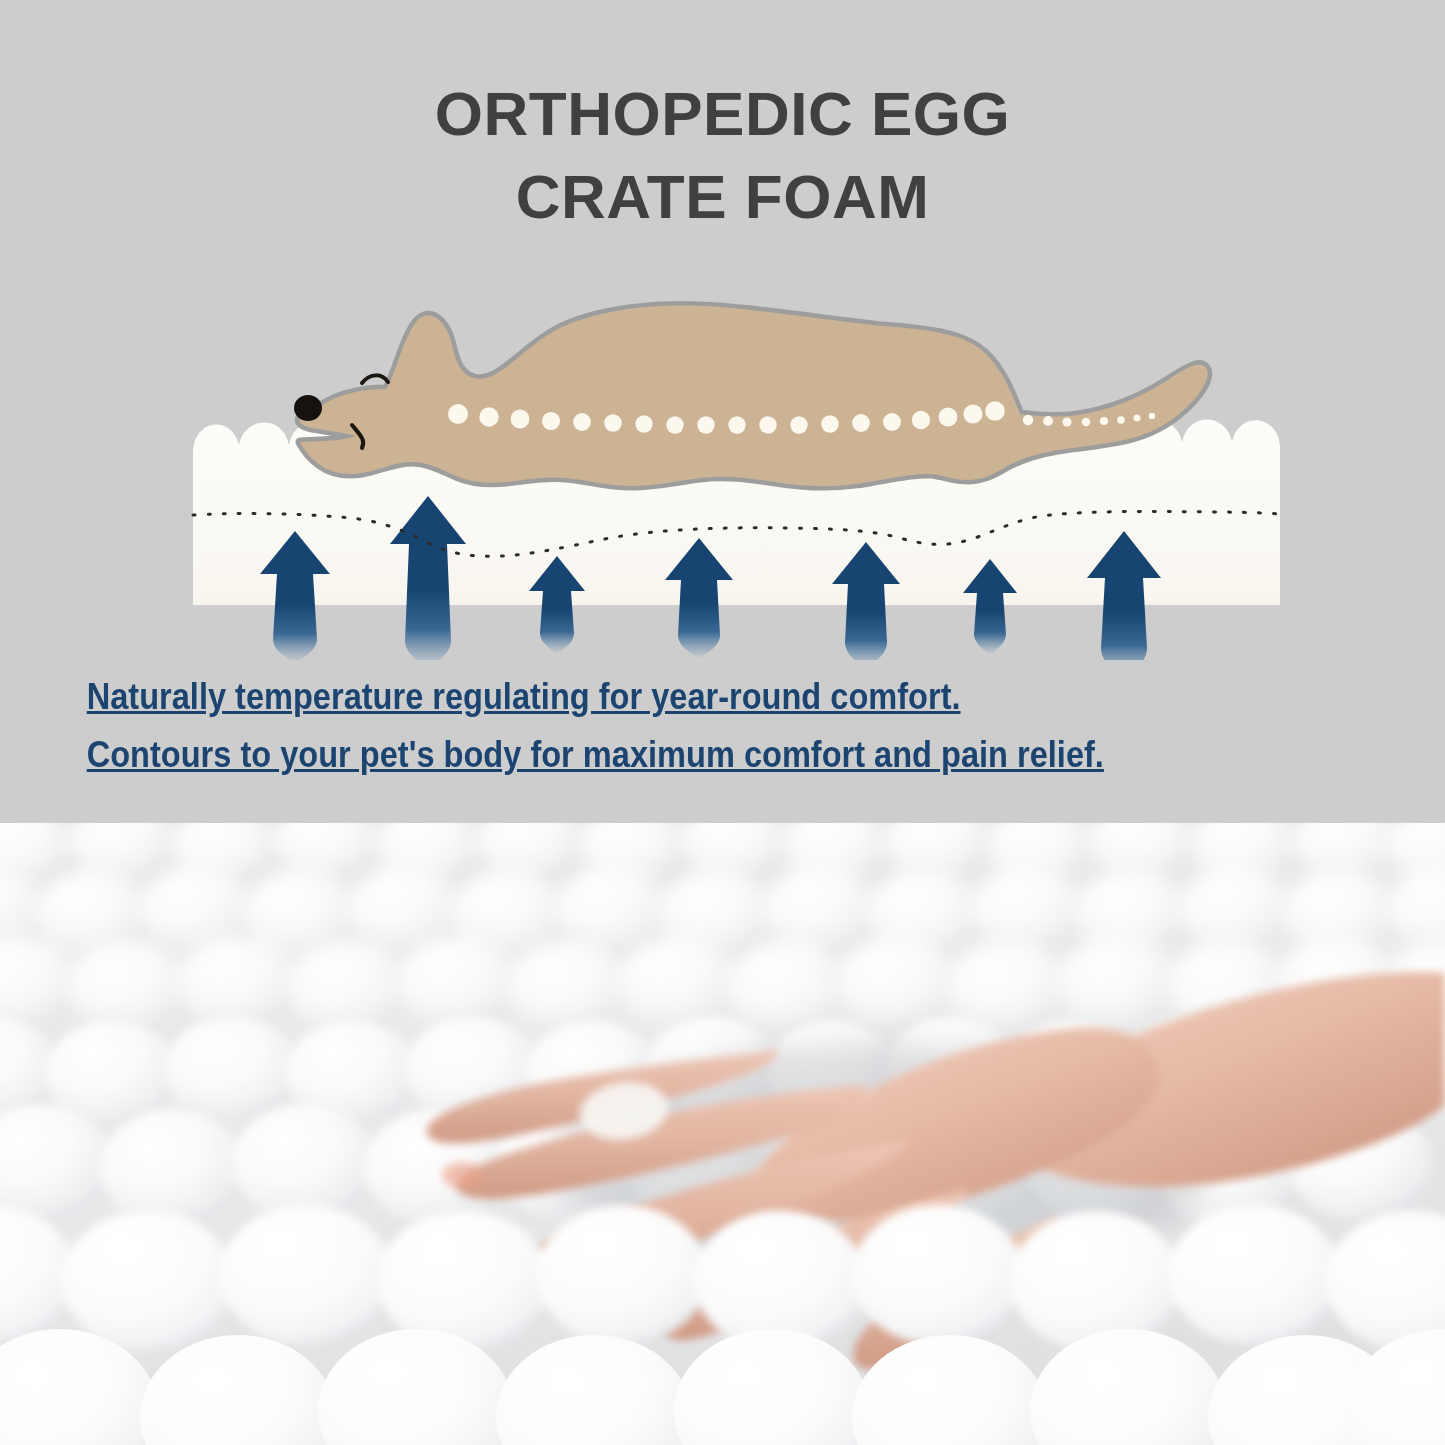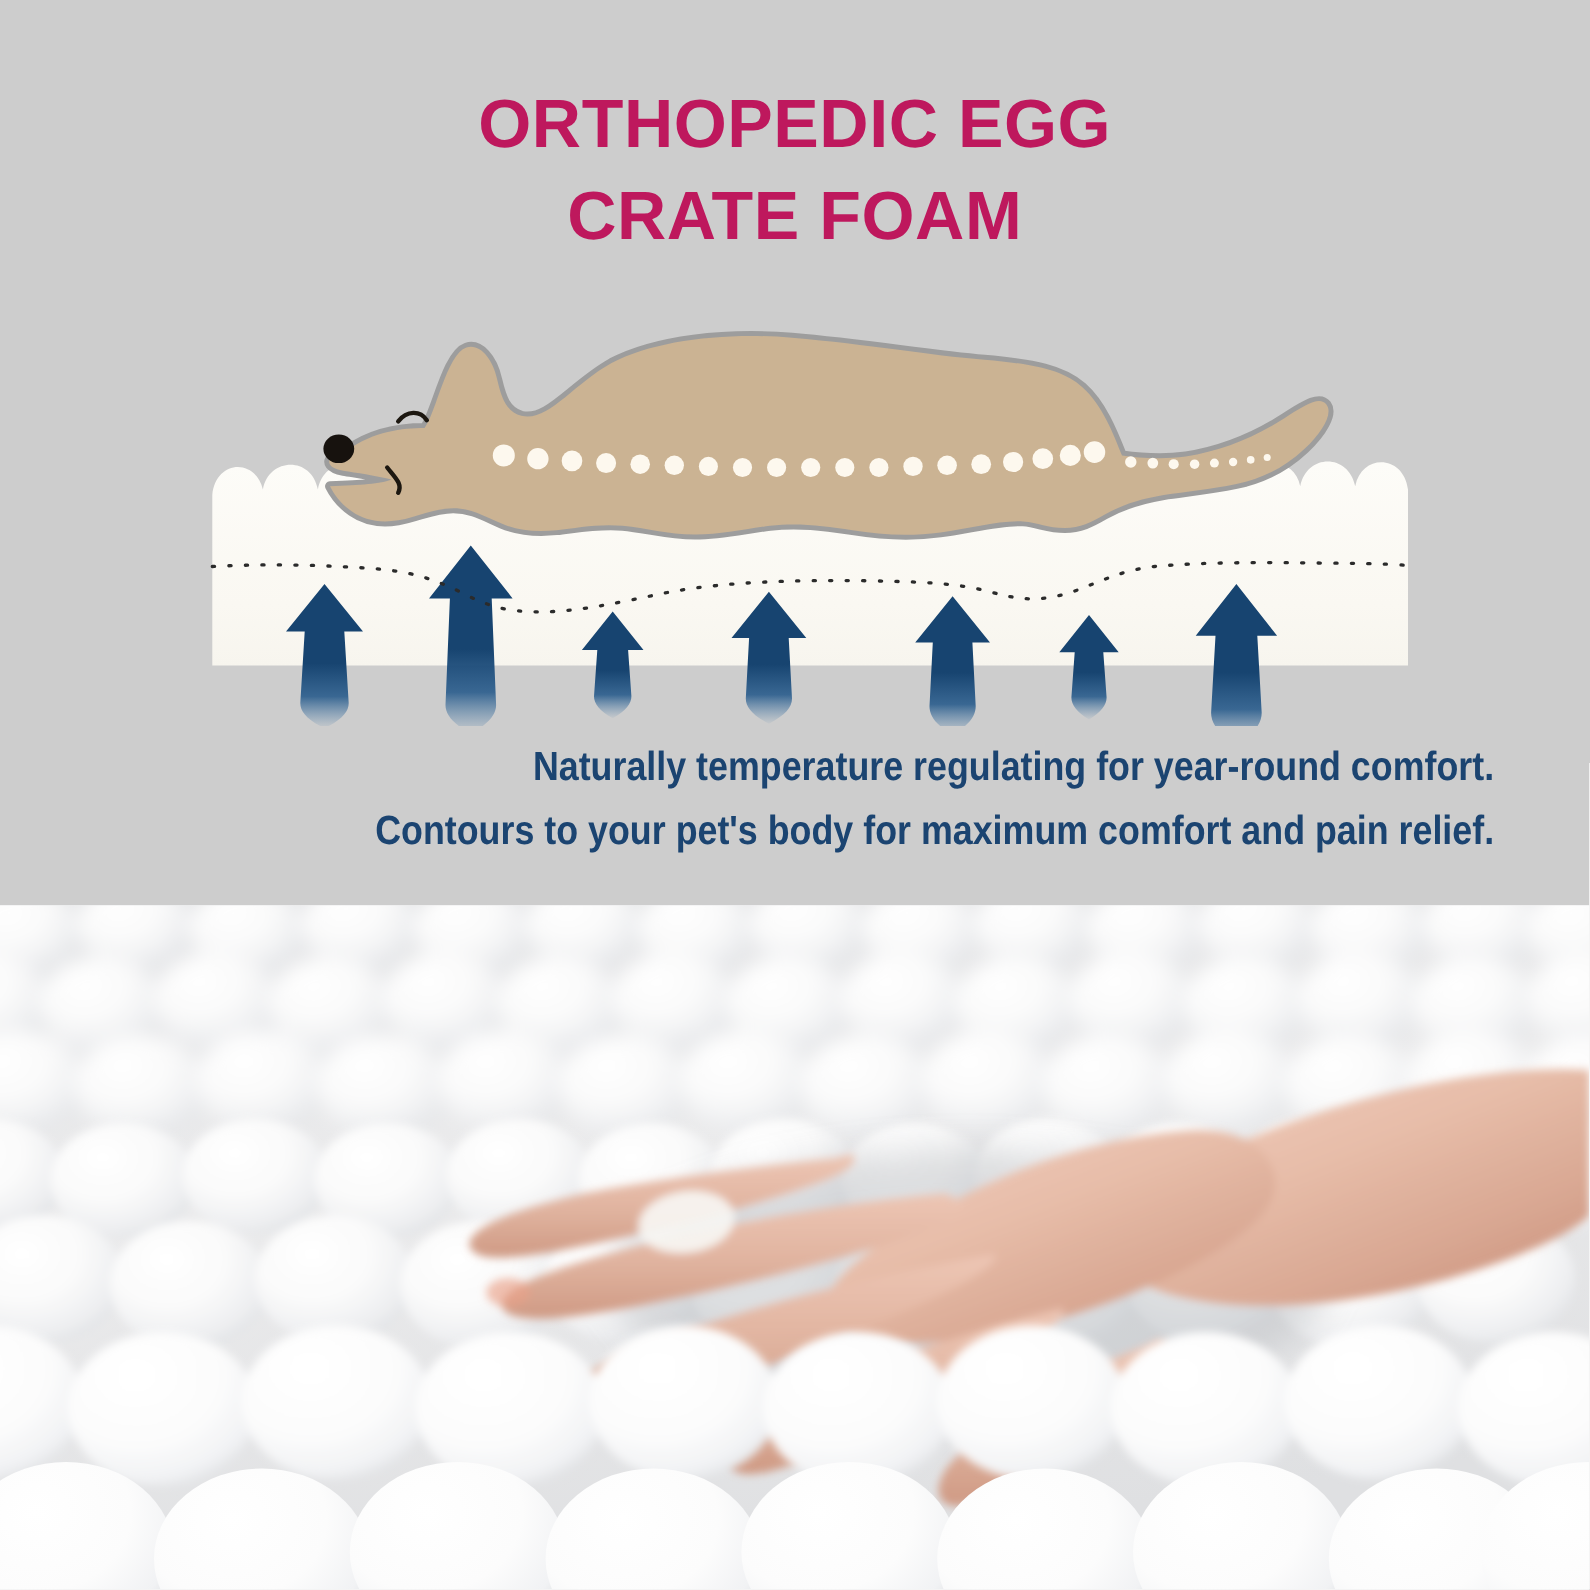--- a/index.html
+++ b/index.html
@@ -51,26 +51,27 @@
     width: 1445px;
     height: 370px;
   }
 
   
   #caption {
     position: absolute;
     left: 0;
     top: 668px;
     width: 1445px;
-    text-align: right;
+    text-align: left;
     color: #1b4471;
     font-family: "Liberation Sans Narrow", "Liberation Sans", sans-serif;
     font-weight: bold;
     font-size: 37px;
     line-height: 58px;
+    text-decoration: underline;
   }
   #caption .cap-line {
     display: block;
     transform: scaleX(0.88);
   }
 
   
   #photo-panel {
     position: absolute;
     left: 0;
@@ -82,21 +83,21 @@
   }
   #photo-svg { display:block; width:1445px; height:622px; }
 </style>
 </head>
 <body>
 
 <div id="page">
 
   <div id="top-panel" style="background: rgb(205, 205, 205);">
 
-    <div id="headline" style="color: #be185d;">ORTHOPEDIC EGG
+    <div id="headline" style="color: #404040;">ORTHOPEDIC EGG
 CRATE FOAM</div>
 
     <svg id="diagram" viewBox="0 0 1445 370">
       <defs>
         <linearGradient id="arrowFade" x1="0" y1="0" x2="0" y2="1">
           <stop offset="0%" stop-color="#174470" stop-opacity="1"></stop>
           <stop offset="55%" stop-color="#174470" stop-opacity="1"></stop>
           <stop offset="78%" stop-color="#1f5588" stop-opacity="0.85"></stop>
           <stop offset="100%" stop-color="#4b7fae" stop-opacity="0.05"></stop>
         </linearGradient>

